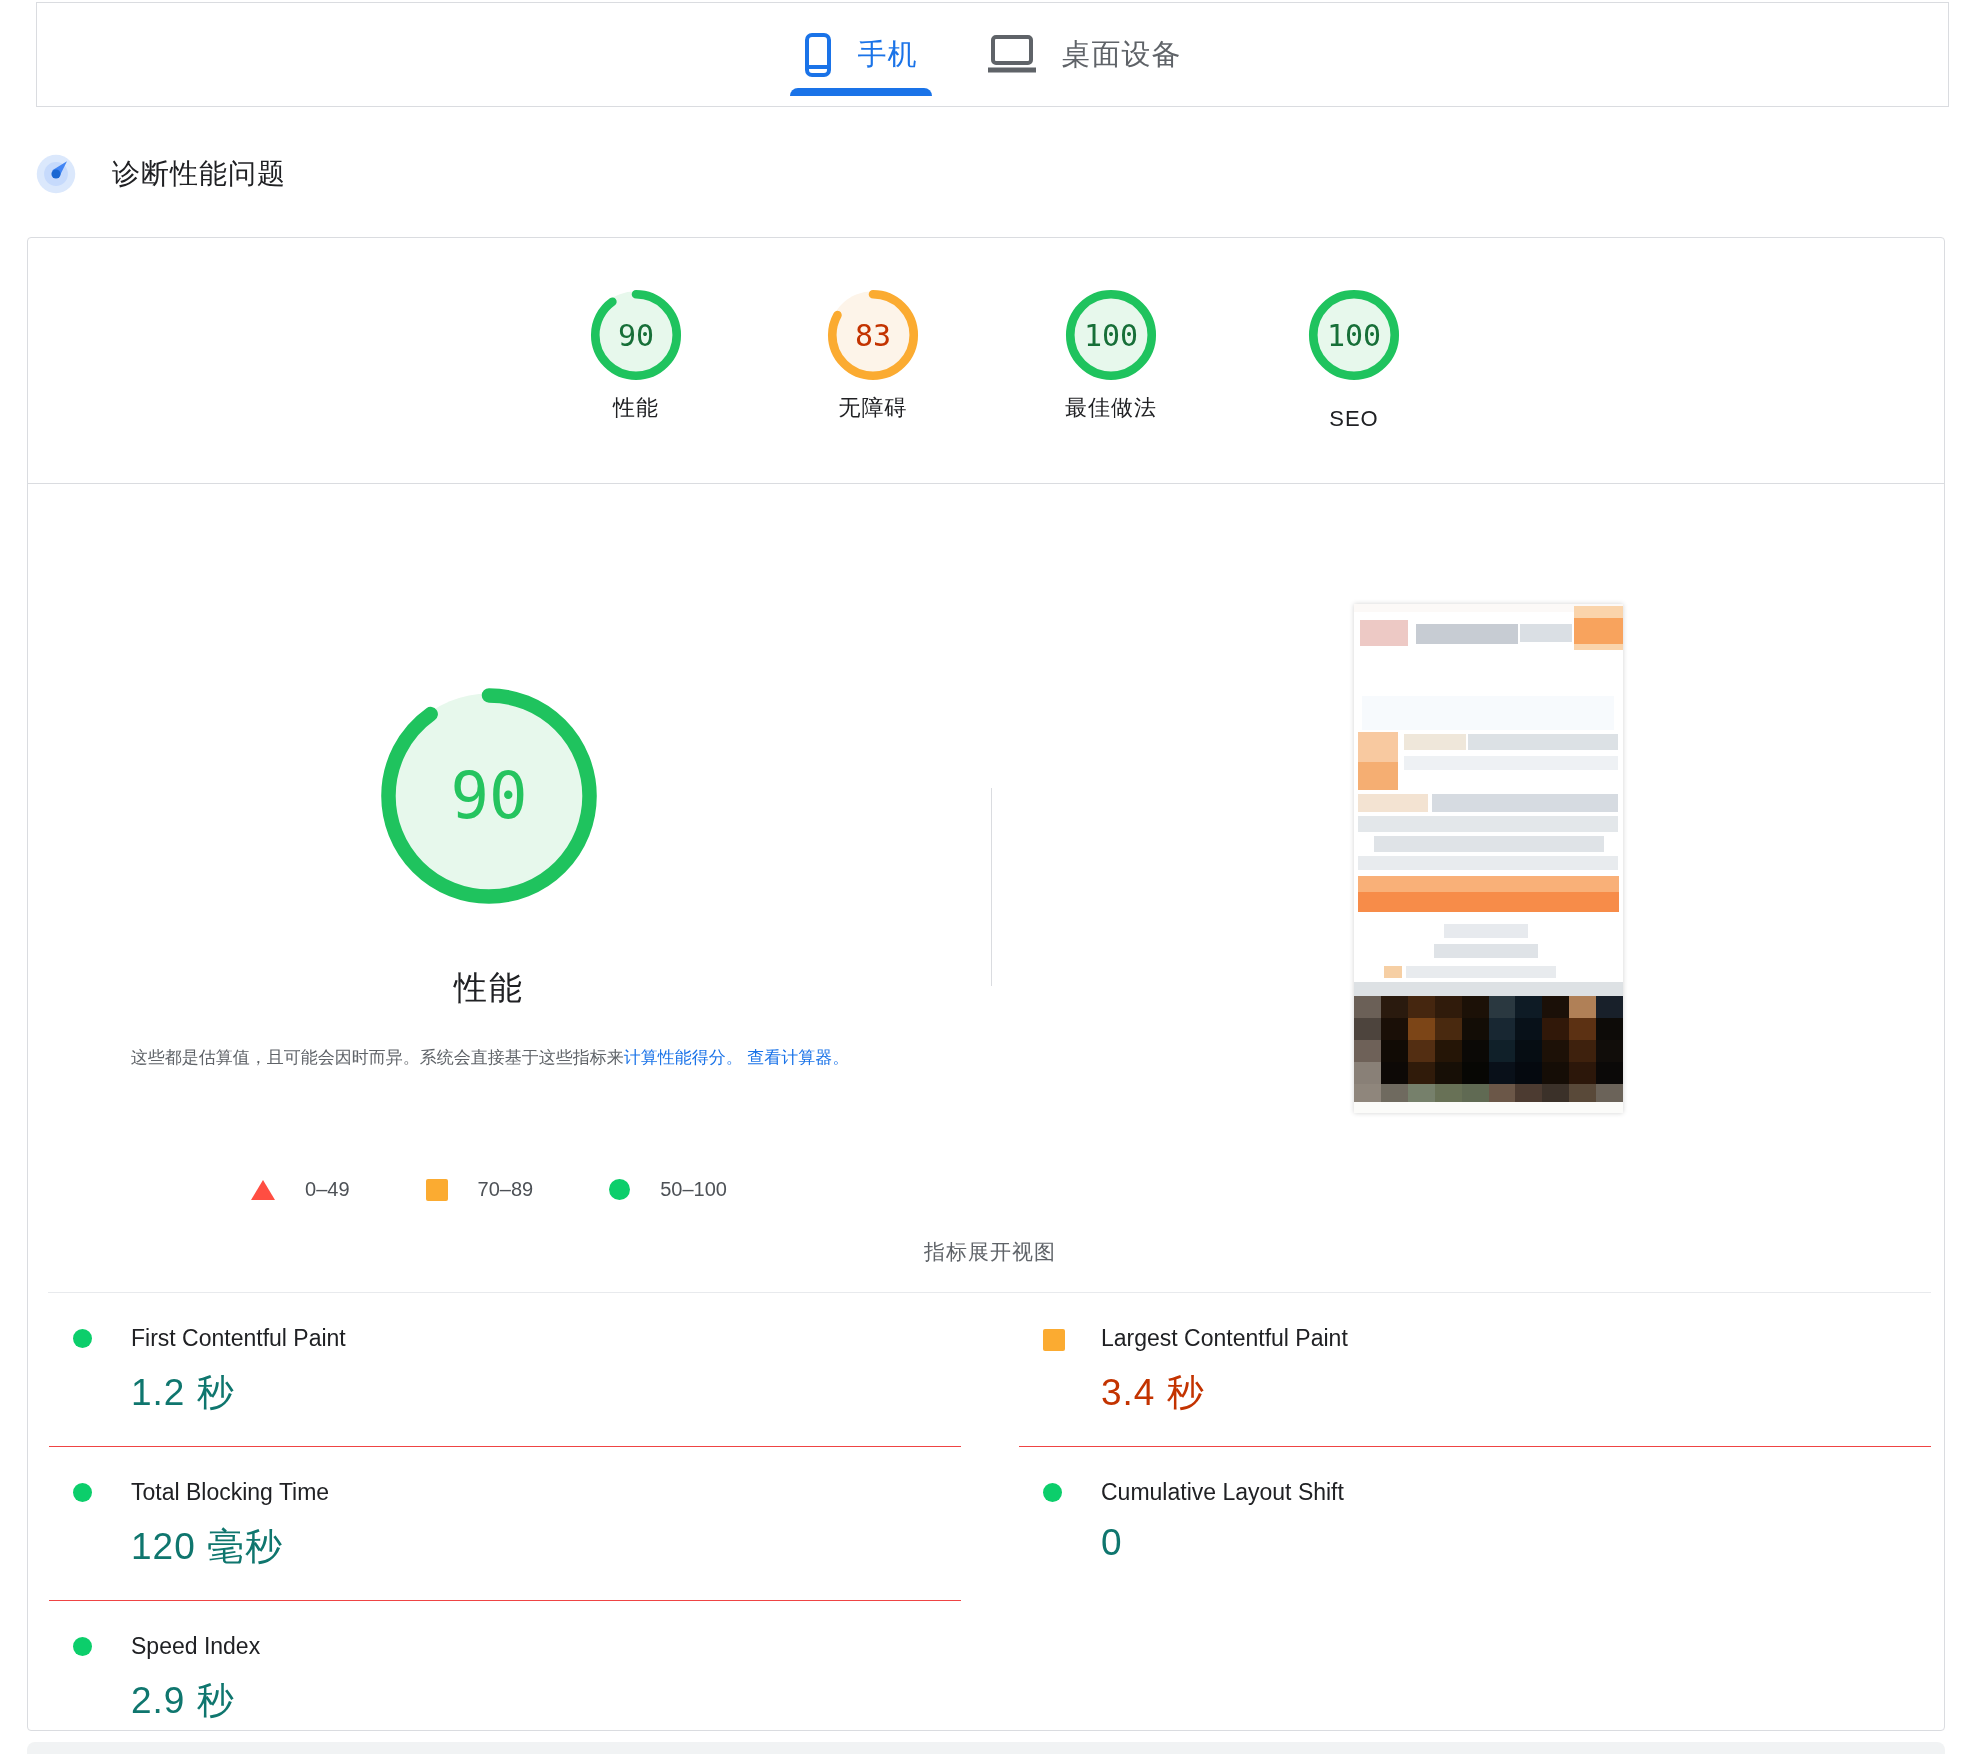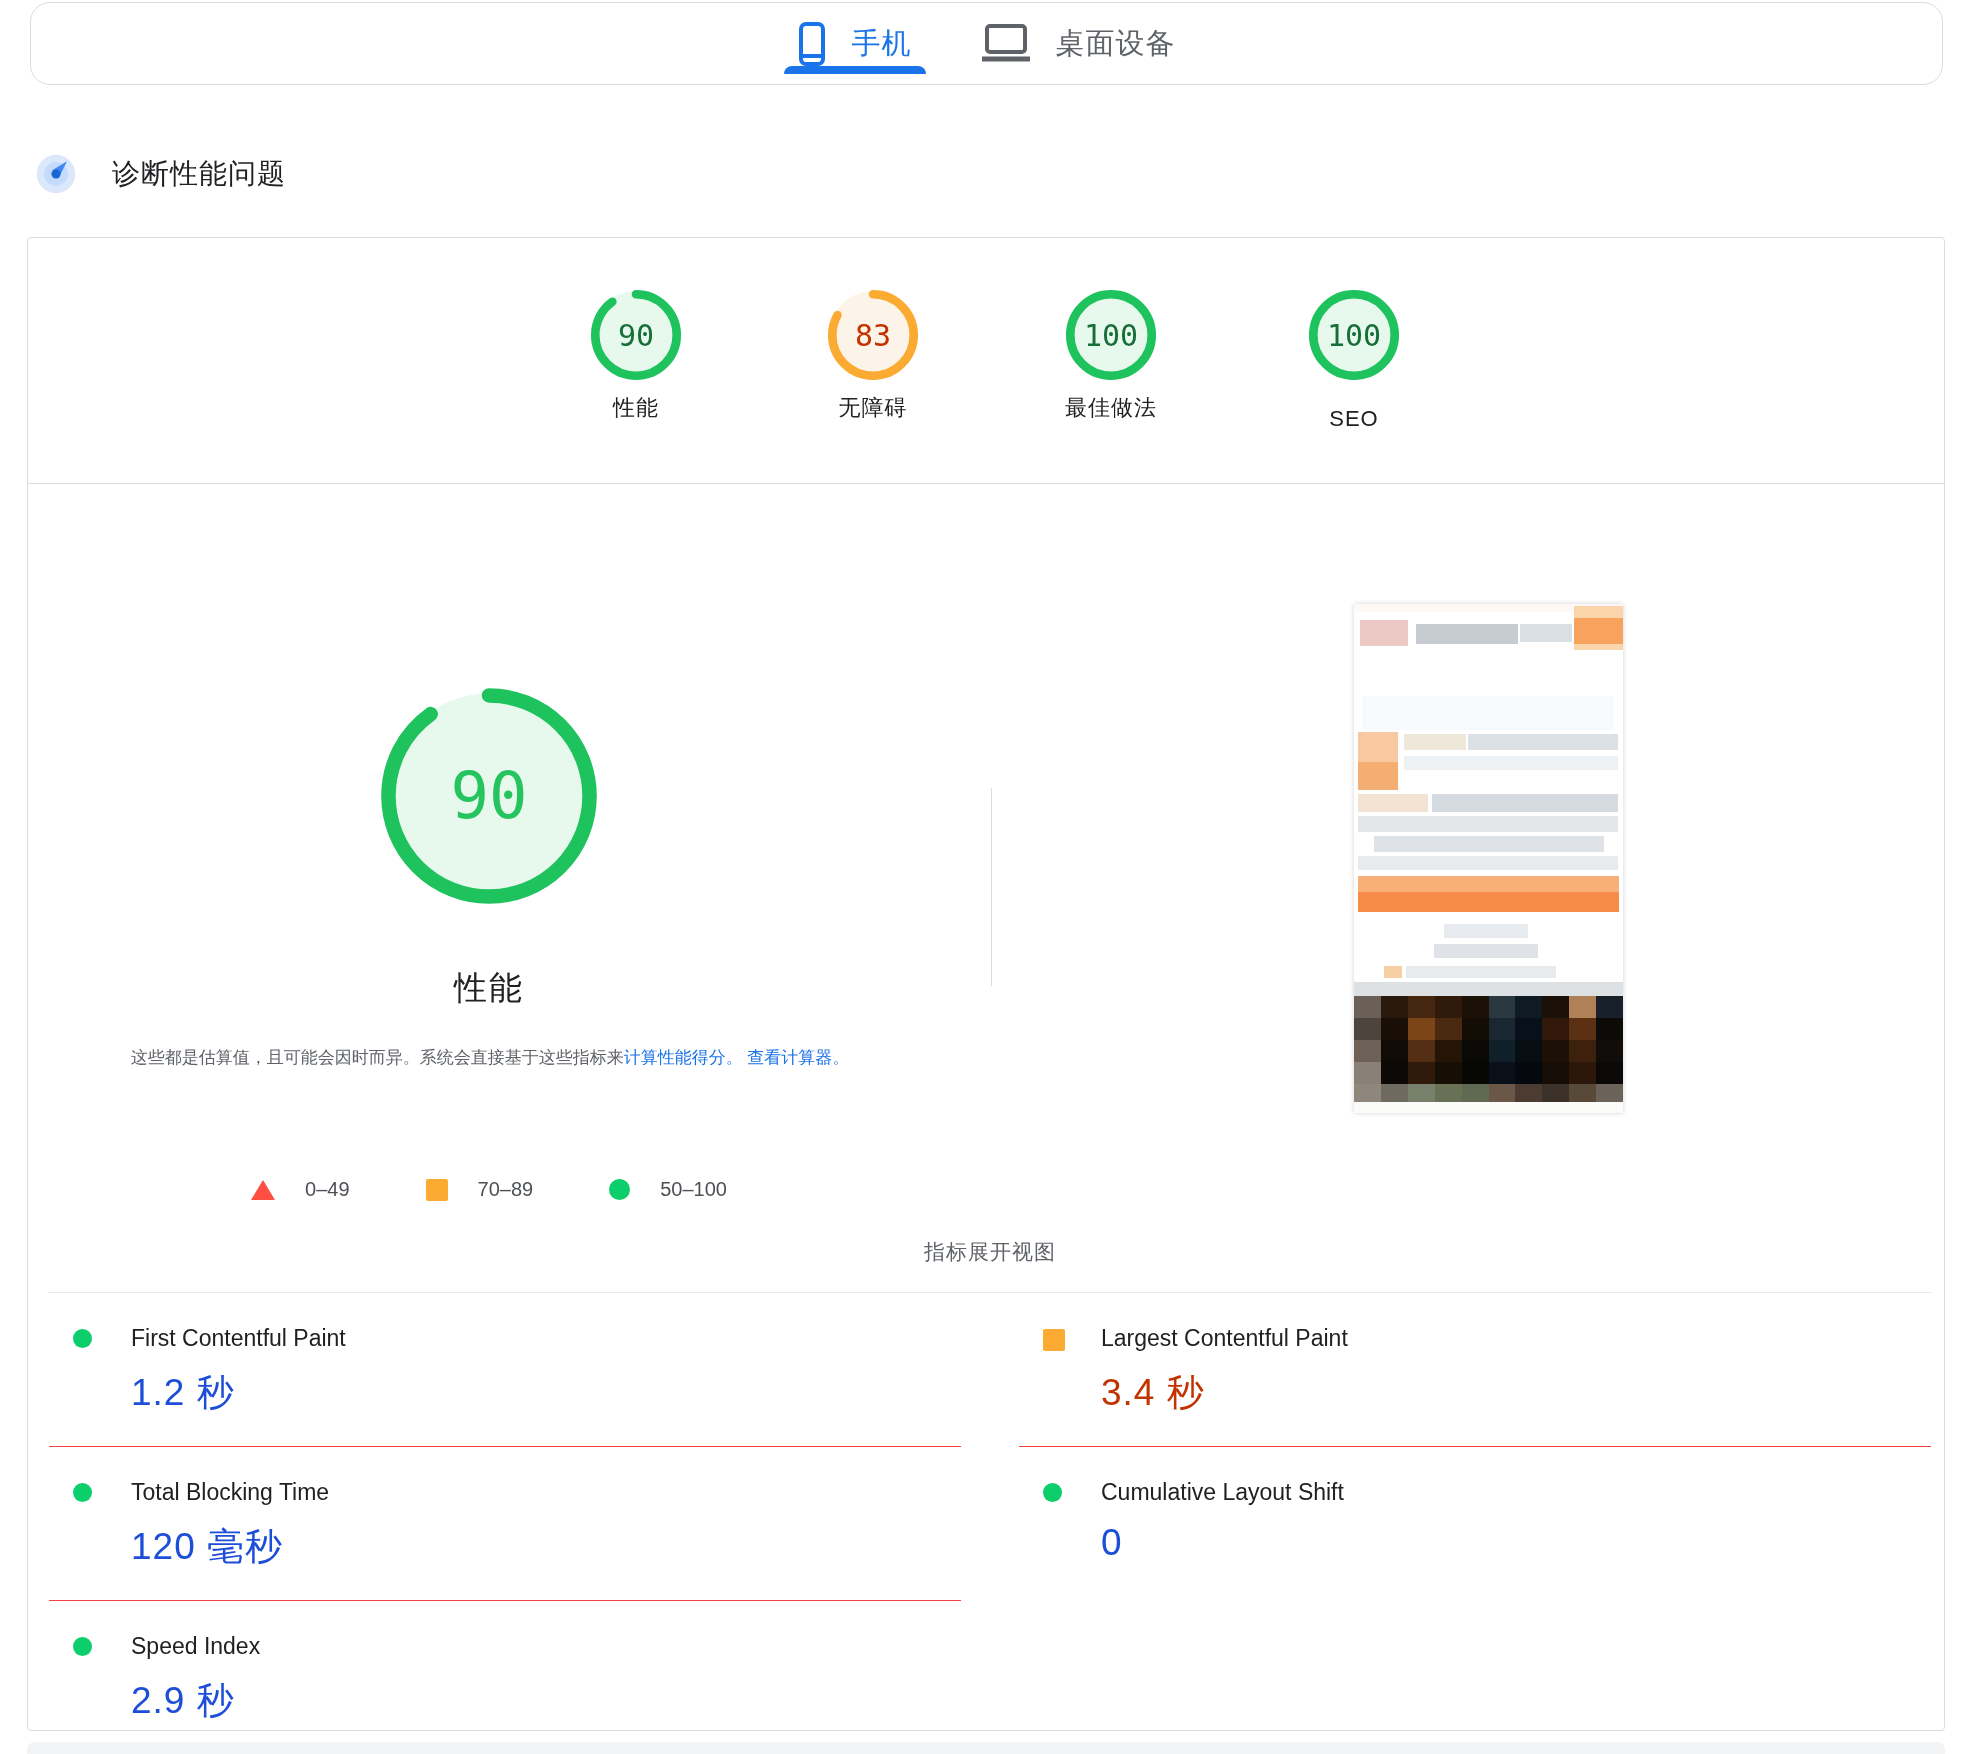--- a/index.html
+++ b/index.html
@@ -1,21 +1,21 @@
 <!DOCTYPE html>
 <html><head>
 <meta charset="utf-8">
 <style>
   * { margin:0; padding:0; box-sizing:border-box; }
   html,body { width:1972px; height:1754px; background:#fff; overflow:hidden;
     font-family:"Liberation Sans","DejaVu Sans",sans-serif; color:#202124; }
 
   
-  .tab-card { position:absolute; left:30px; top:2px; width:1913px; height:83px;
-    background:#fff; border:1px solid #dadce0; border-radius:20px; }
+  .tab-card { position:absolute; left:36px; top:2px; width:1913px; height:105px;
+    background:#fff; border:1px solid #dadce0; border-radius:0; }
   .tabs { position:absolute; inset:0; display:flex; justify-content:center; align-items:center; gap:70px; }
   .tab { position:relative; display:flex; align-items:center; gap:26px; height:100%; cursor:pointer; }
   .tab-label { font-size:29px; font-weight:500; letter-spacing:1px; }
   .tab-mobile .tab-label { color:#1a73e8; }
   .tab-desktop .tab-label { color:#5f6368; }
   .tab-underline { position:absolute; left:-14px; right:-14px; bottom:10px; height:8px;
     border-radius:8px 8px 0 0; background:#1a73e8; }
 
   
   .heading-row { position:absolute; left:34px; top:152px; display:flex; align-items:center; gap:34px; }
@@ -74,21 +74,21 @@
   
   .mcol { position:absolute; top:1055px; width:912px; }
   .mcol-left { left:21px; } .mcol-right { left:991px; }
   .metric-row { position:relative; padding:32px 0 28px 82px; }
   .metric-row.ruled { border-bottom:1px solid #ef4444; }
   .m-icon { position:absolute; left:24px; top:36px; }
   .m-dot { width:19px; height:19px; border-radius:50%; background:#0cce6b; }
   .m-sq  { width:22px; height:22px; border-radius:2px; background:#fbab31; }
   .m-name { font-size:23px; color:#202124; }
   .m-value { margin-top:16px; font-size:37px; letter-spacing:1px; }
-  .v-pass { color:#1d4ed8; } .v-avg { color:#c33300; }
+  .v-pass { color:#0f766e; } .v-avg { color:#c33300; }
 
   
   .thumb { position:absolute; left:1326px; top:366px; width:269px; height:509px; background:#fff;
     box-shadow:0 0 5px rgba(0,0,0,.18); overflow:hidden; }
   .thumb > div { position:absolute; }
   .ta  { left:0; top:0; width:269px; height:8px; background:#fcf9f7; }
   .tb  { left:6px; top:16px; width:48px; height:26px; background:#edc9c5; }
   .tc  { left:62px; top:20px; width:102px; height:20px; background:#c7ccd3; }
   .td  { left:166px; top:20px; width:52px; height:18px; background:#dadfe4; }
   .te  { left:220px; top:2px; width:49px; height:44px; background:#fad4ab; }

